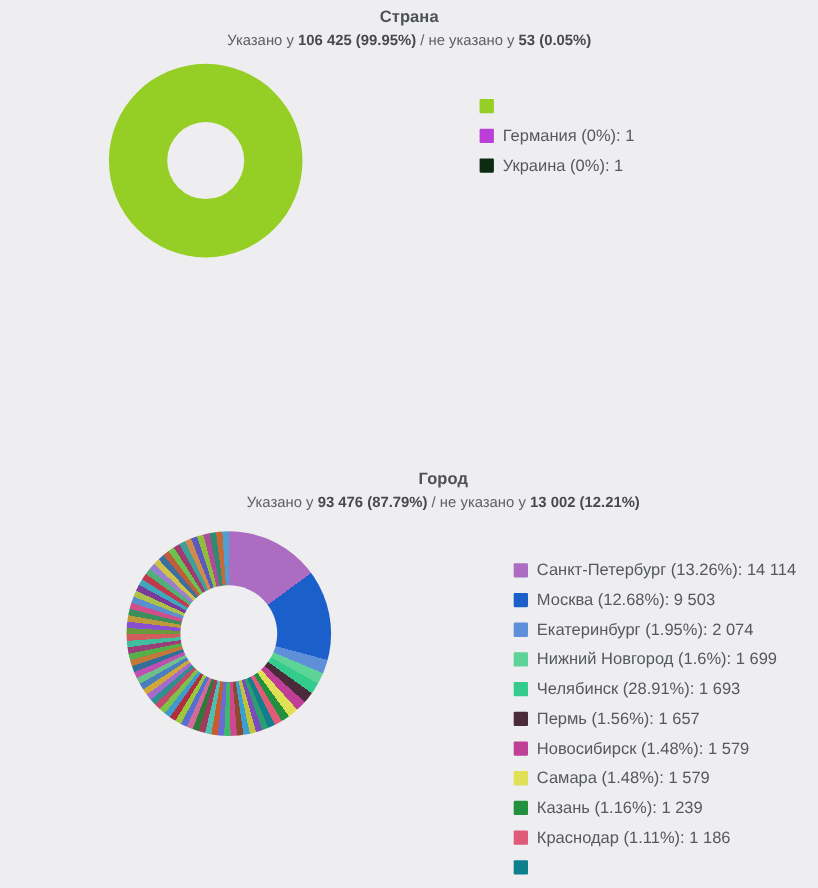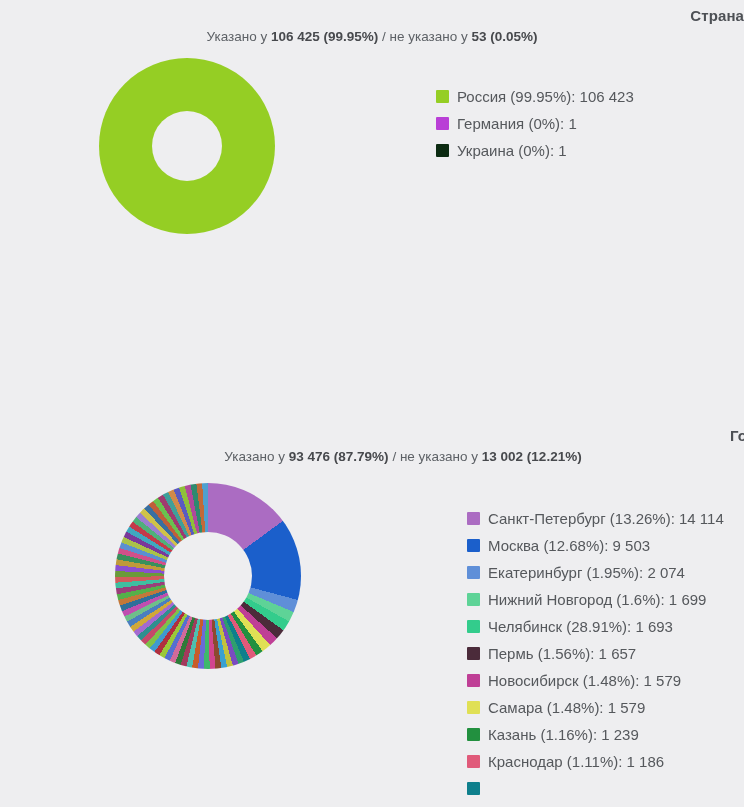--- a/index.html
+++ b/index.html
@@ -25,21 +25,20 @@
   .titles {
     text-align: center;
     padding-top: 6px;
   }
   .chart-title {
     font-size: 15px;
     font-weight: bold;
     color: #4d5055;
     line-height: 19px;
     letter-spacing: 0.1px;
-    text-align: right;
   }
   .chart-subtitle {
     font-size: 13.5px;
     color: #5d6166;
     line-height: 18px;
     margin-top: 3px;
   }
   .chart-subtitle b { font-weight: bold; color: #47494d; }
 
   .chart-body {
@@ -104,21 +103,20 @@
 
   <div class="chart-body">
     <div class="donut-wrap" id="country-donut-wrap" style="width: 176px; height: 176px; margin-left: 99px; margin-top: 12px;">
       <div class="donut" id="country-donut" style="width: 176px; height: 176px; background: conic-gradient(rgb(149, 206, 36) 0deg, rgb(149, 206, 36) 360deg, rgb(185, 63, 214) 360deg, rgb(185, 63, 214) 360deg, rgb(12, 43, 18) 360deg, rgb(12, 43, 18) 360deg);">
         <div class="donut-hole" id="country-donut-hole" style="width: 70px; height: 70px;"></div>
       </div>
     </div>
     <ul class="legend" id="country-legend" style="margin-top: 37px; margin-left: 121px;">
         <li class="legend-row">
           <span class="legend-swatch" style="background: rgb(149, 206, 36);"></span>
-          <span class="legend-label">Россия (99.95%): 106 423</span>
         </li>
         <li class="legend-row">
           <span class="legend-swatch" style="background: rgb(185, 63, 214);"></span>
           <span class="legend-label">Германия (0%): 1</span>
         </li>
         <li class="legend-row">
           <span class="legend-swatch" style="background: rgb(12, 43, 18);"></span>
           <span class="legend-label">Украина (0%): 1</span>
         </li>
       </ul>

